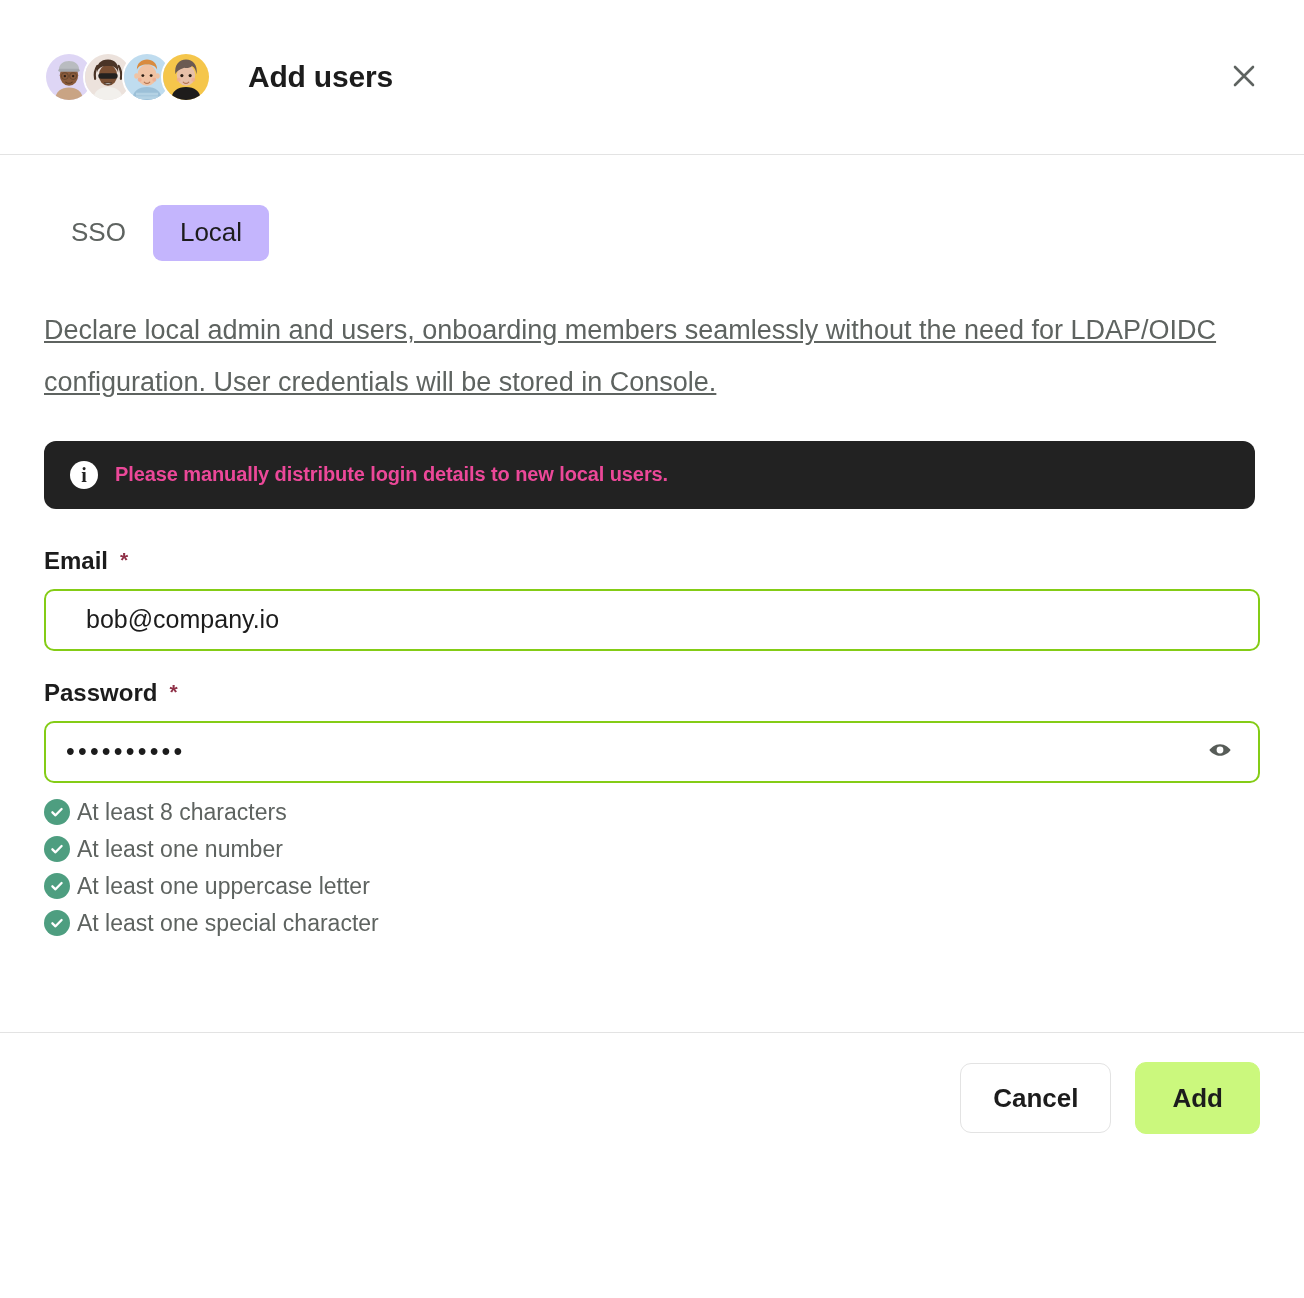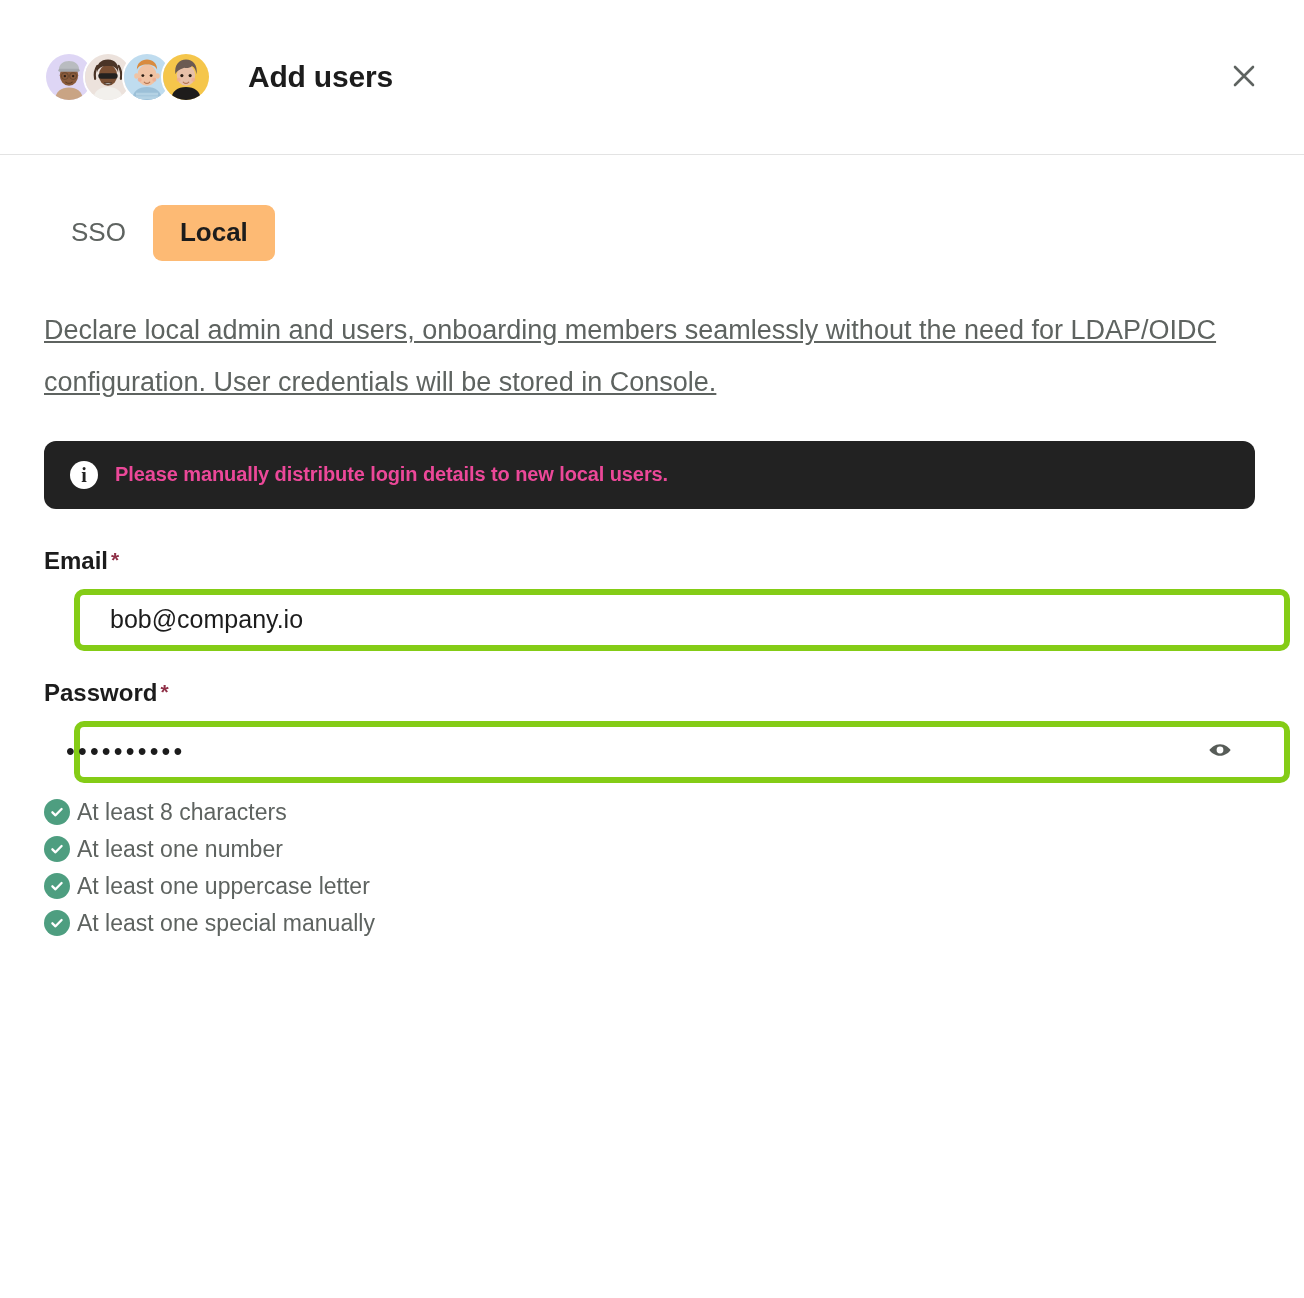--- a/index.html
+++ b/index.html
@@ -95,23 +95,22 @@
     border-radius: 9px;
     color: #5e6360;
     cursor: pointer;
     background: transparent;
     border: none;
     font-family: inherit;
     line-height: 1.15;
   }
 
   .tab.active {
-    background: #fdba74;
-    color: #1c1c1c;
-    font-weight: bold;
+    background: #c4b5fd;
+    color: #1c1c1c;
   }
 
   .description {
     font-size: 27px;
     line-height: 1.92;
     color: #5e6360;
     margin-bottom: 32px;
     max-width: 1190px;
     text-decoration: underline;
   }
@@ -150,48 +149,47 @@
     letter-spacing: -0.1px;
   }
 
   .field-label {
     font-size: 24px;
     font-weight: 700;
     color: #1c1c1c;
     margin-bottom: 14px;
     display: flex;
     align-items: flex-start;
-    gap: 3px;
+    gap: 12px;
   }
 
   .required-star {
     color: #8f3047;
     font-size: 21px;
     line-height: 1;
     position: relative;
     top: 2px;
   }
 
   .input-wrap {
     position: relative;
     margin-bottom: 28px;
   }
 
   .text-input {
     width: 1216px;
     height: 62px;
-    border: 6px solid #84cc16;
+    border: 2px solid #84cc16;
     border-radius: 10px;
     background: #ffffff;
     font-size: 25px;
     color: #1c1c1c;
-    padding: 0 30px;
+    padding: 0 40px;
     font-family: inherit;
     outline: none;
-    margin-left: 30px;
   }
 
   .text-input::placeholder { color: #9aa09d; }
 
   .password-input {
     padding-right: 70px;
     letter-spacing: 0;
   }
 
   .password-dots {
@@ -431,20 +429,24 @@
             </svg>
         </span>
         <span class="req-text">At least one uppercase letter</span>
       </li>
       <li class="req-item">
         <span class="check-icon">
           <svg width="16" height="16" viewBox="0 0 16 16">
               <path d="M3.4 8.3 L6.5 11.3 L12.6 5" stroke="#ffffff" stroke-width="2.3" fill="none" stroke-linecap="round" stroke-linejoin="round"></path>
             </svg>
         </span>
-        <span class="req-text">At least one special manually</span>
+        <span class="req-text">At least one special character</span>
       </li>
     </ul>
 
   </div>
 
+  <div class="modal-footer">
+    <button class="btn btn-cancel">Cancel</button>
+    <button class="btn btn-add">Add</button>
+  </div>
 
 </div>
 
 </body></html>

